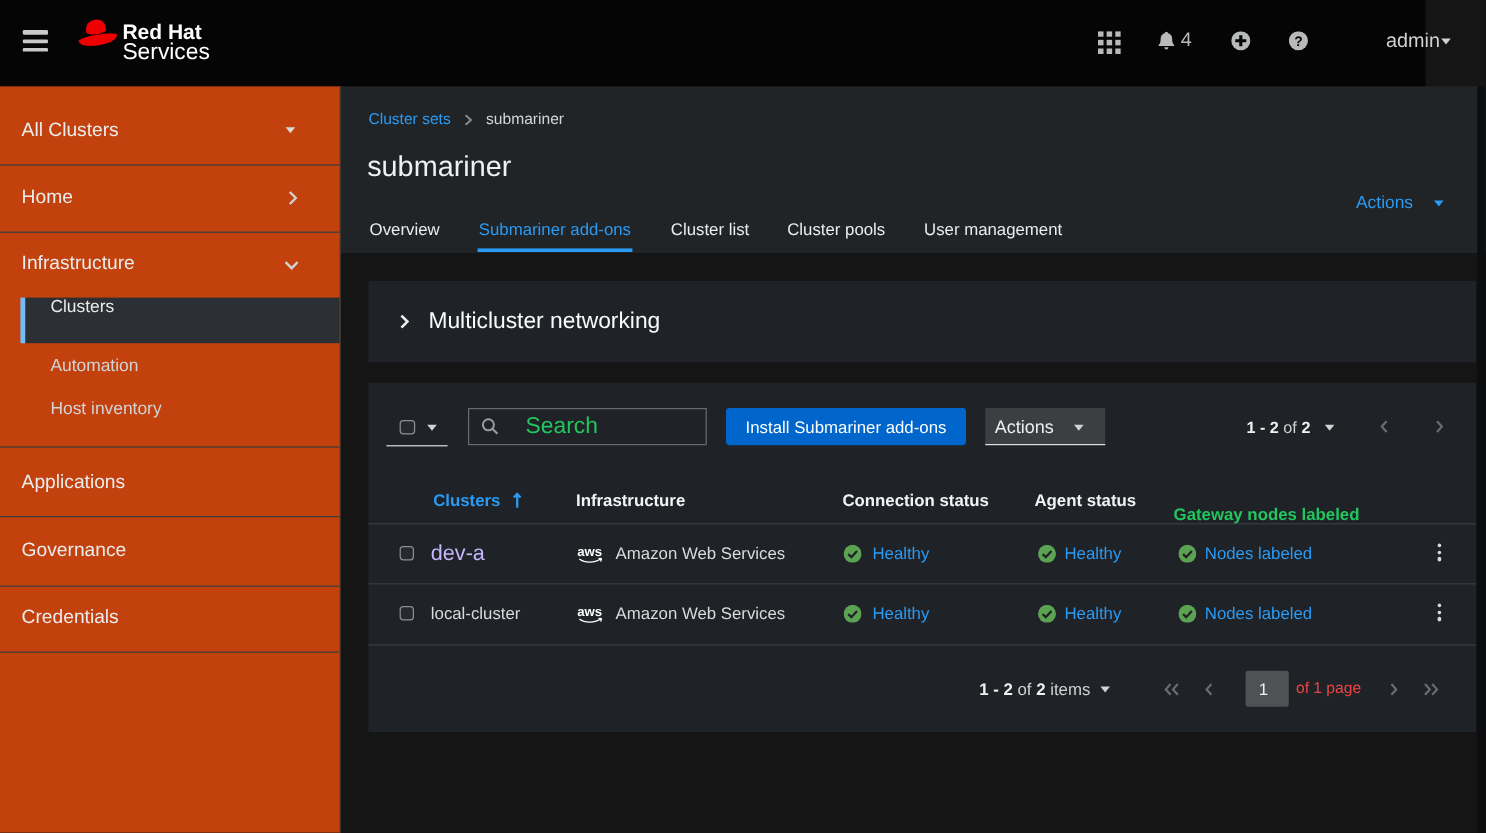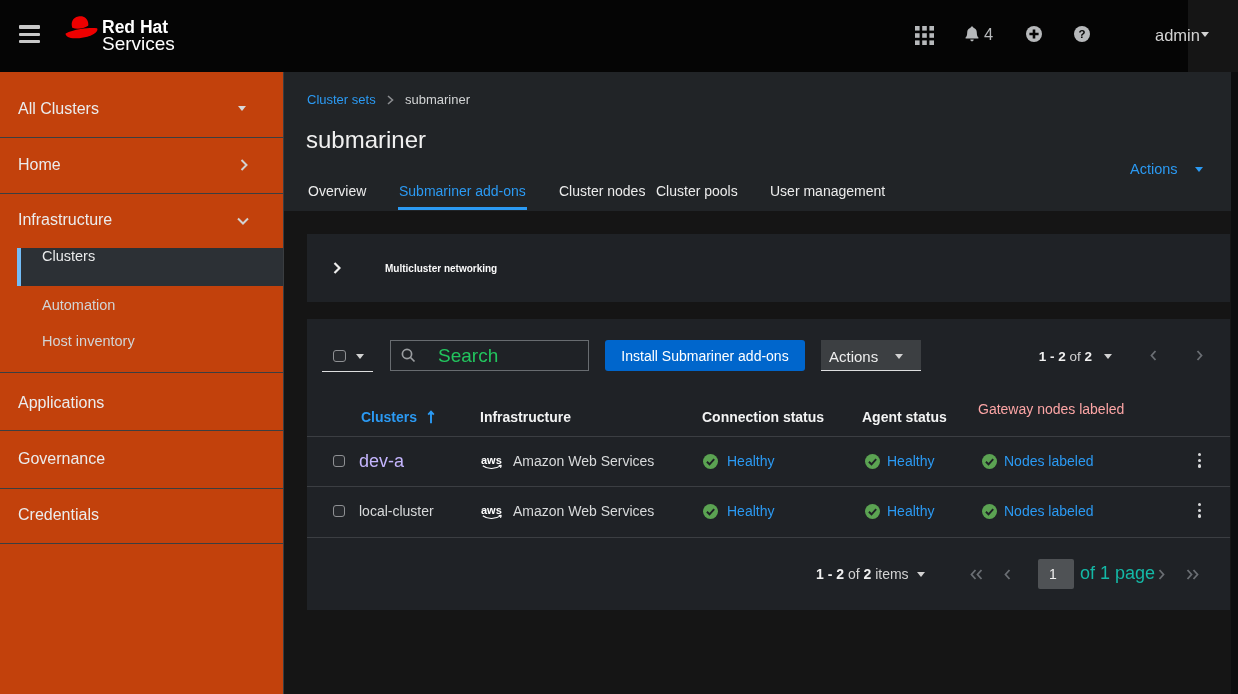--- a/index.html
+++ b/index.html
@@ -103,35 +103,35 @@
 <div class="abs" id="pagehead"></div>
 <div class="txt" style="left:307px;top:99px;font-size:13px"><span class="lh blue" style="position:relative;display:inline-block">Cluster sets</span></div>
 <svg class="abs" style="left:387px;top:94.5px" width="7" height="10" viewBox="0 0 7 10">
     <path d="M1 1 L5.5 5 L1 9" stroke="#8b8d90" stroke-width="1.6" fill="none"></path>
   </svg>
 <div class="txt" style="left:405px;top:99px;font-size:13px;color:#d2d4d5"><span class="lh" style="position:relative;display:inline-block">submariner</span></div>
 <div class="txt" style="left:306px;top:139.5px;font-size:24px;color:#f0f0f0"><span style="position:relative;display:inline-block">submariner</span></div>
 
 <div class="txt" style="left:308px;top:191px;font-size:14px;color:#ececec"><span class="lh" style="position:relative;display:inline-block">Overview</span></div>
 <div class="txt" style="left:399px;top:191px;font-size:14px"><span class="lh blue" style="position:relative;display:inline-block">Submariner add-ons</span></div>
-<div class="txt" style="left:559px;top:191px;font-size:14px;color:#ececec"><span class="lh" style="position:relative;display:inline-block">Cluster nodes</span></div>
+<div class="txt" style="left:559px;top:191px;font-size:14px;color:#ececec"><span class="lh" style="position:relative;display:inline-block">Cluster list</span></div>
 <div class="txt" style="left:656px;top:191px;font-size:14px;color:#ececec"><span class="lh" style="position:relative;display:inline-block">Cluster pools</span></div>
 <div class="txt" style="left:770px;top:191px;font-size:14px;color:#ececec"><span class="lh" style="position:relative;display:inline-block">User management</span></div>
 <div class="abs" style="left:398px;top:206.5px;width:128.5px;height:3.5px;background:#2b9af3"></div>
 <div class="txt" style="left:1130px;top:169px;font-size:14.5px"><span class="lh blue" style="position:relative;display:inline-block">Actions</span></div>
 <div class="caret" style="left:1195px;top:166.5px;border-top-color:#2b9af3"></div>
 
 <div class="abs" id="content"></div>
 <div class="abs" id="rstrip"></div>
 
 <div class="card" style="left:307px;top:233.5px;width:923px;height:68.5px"></div>
 <svg class="abs" style="left:333px;top:261.5px" width="8" height="12" viewBox="0 0 8 12">
     <path d="M1.5 1 L6.5 6 L1.5 11" stroke="#ededed" stroke-width="2.2" fill="none"></path>
   </svg>
-<div class="txt" style="left:385px;top:267.5px;font-size:10px;font-weight:bold;color:#fafafa"><span class="lh" style="position:relative;display:inline-block">Multicluster networking</span></div>
+<div class="txt" style="left:357px;top:267.5px;font-size:19px;font-weight:normal;color:#fafafa"><span class="lh" style="position:relative;display:inline-block">Multicluster networking</span></div>
 
 <div class="card" id="card2" style="left:307px;top:318.5px;width:923px;height:291.5px">
 
   <div class="abs" style="left:15px;top:52.5px;width:51px;height:1px;background:#dddedf"></div>
   <div class="cb" style="left:26px;top:31px"></div>
   <div class="caret" style="left:49px;top:35px"></div>
   <div class="abs" style="left:83px;top:21.5px;width:199px;height:31px;border:1px solid #686c70"></div>
   <svg class="abs" style="left:94px;top:29px" width="15" height="15" viewBox="0 0 15 15">
       <circle cx="6" cy="6" r="4.6" stroke="#9a9da0" stroke-width="1.7" fill="none"></circle>
       <path d="M9.5 9.5 L13.5 13.5" stroke="#9a9da0" stroke-width="1.7"></path>
@@ -151,21 +151,21 @@
       <path d="M1.5 1 L5.5 5.5 L1.5 10" stroke="#6a6e73" stroke-width="1.8" fill="none"></path>
     </svg>
 
   <div class="txt" style="left:54px;top:98.5px;font-size:14px;font-weight:bold"><span class="lh blue" style="position:relative;display:inline-block">Clusters</span></div>
   <svg class="abs" style="left:120px;top:91.5px" width="8" height="14" viewBox="0 0 8 14">
       <path d="M4 13.2 V2 M1.2 4.6 L4 1.6 L6.8 4.6" stroke="#2b9af3" stroke-width="1.9" fill="none"></path>
     </svg>
   <div class="txt" style="left:173px;top:98.5px;font-size:14px;font-weight:bold;color:#f2f3f3"><span class="lh" style="position:relative;display:inline-block">Infrastructure</span></div>
   <div class="txt" style="left:395px;top:98.5px;font-size:14px;font-weight:bold;color:#f2f3f3"><span class="lh" style="position:relative;display:inline-block">Connection status</span></div>
   <div class="txt" style="left:555px;top:98.5px;font-size:14px;font-weight:bold;color:#f2f3f3"><span class="lh" style="position:relative;display:inline-block">Agent status</span></div>
-  <div class="txt" style="left:671px;top:90px;font-size:14px;font-weight:normal;color:#fca5a5"><span class="lh" style="position:relative;display:inline-block">Gateway nodes labeled</span></div>
+  <div class="txt" style="left:671px;top:109px;font-size:14px;font-weight:bold;color:#22c55e"><span class="lh" style="position:relative;display:inline-block">Gateway nodes labeled</span></div>
   <div class="hline" style="top:117px"></div>
 
   <div class="cb" style="left:25.5px;top:136px"></div>
   <div class="txt" style="left:52px;top:142.5px;font-size:18px;color:#c4b5fd"><span class="lh" style="position:relative;display:inline-block">dev-a</span></div>
   <svg class="abs" style="left:174px;top:135px" width="23" height="16" viewBox="0 0 23 16">
     <text x="0" y="9.5" font-family="Liberation Sans" font-size="11" font-weight="bold" fill="#fff">aws</text>
     <path d="M1.8 11.8 C6.5 15.4 14.5 15.4 20.4 11.4 M20.4 11.4 L17.7 11.5 M20.4 11.4 L19.5 13.9" stroke="#fff" stroke-width="1.1" fill="none"></path>
   </svg>
   <div class="txt" style="left:206px;top:142.5px;font-size:14px;color:#d8dadb"><span class="lh" style="position:relative;display:inline-block">Amazon Web Services</span></div>
   <svg class="gchk" style="left:396px;top:135px" viewBox="0 0 15 15">
@@ -222,20 +222,20 @@
   <div class="txt" style="left:509px;top:255.5px;font-size:14px;color:#d2d2d2"><span class="lh" style="position:relative;display:inline-block"><b style="color:#f0f0f0">1 - 2</b> of <b style="color:#f0f0f0">2</b> items</span></div>
   <div class="caret" style="left:610px;top:253.5px"></div>
   <svg class="abs" style="left:663px;top:250px" width="13" height="11" viewBox="0 0 13 11">
       <path d="M5.5 1 L1.5 5.5 L5.5 10 M11.5 1 L7.5 5.5 L11.5 10" stroke="#6a6e73" stroke-width="1.8" fill="none"></path>
     </svg>
   <svg class="abs" style="left:697px;top:250px" width="7" height="11" viewBox="0 0 7 11">
       <path d="M5.5 1 L1.5 5.5 L5.5 10" stroke="#6a6e73" stroke-width="1.8" fill="none"></path>
     </svg>
   <div class="abs" style="left:731px;top:240.5px;width:36px;height:30px;background:#4f5255;border-radius:2px"></div>
   <div class="txt" style="left:742px;top:255.5px;font-size:14px;color:#f0f0f0"><span class="lh" style="position:relative;display:inline-block">1</span></div>
-  <div class="txt" style="left:773px;top:254.5px;font-size:18px;color:#14b8a6"><span class="lh" style="position:relative;display:inline-block">of 1 page</span></div>
+  <div class="txt" style="left:773px;top:254.5px;font-size:13px;color:#ef4444"><span class="lh" style="position:relative;display:inline-block">of 1 page</span></div>
   <svg class="abs" style="left:851px;top:250px" width="7" height="11" viewBox="0 0 7 11">
       <path d="M1.5 1 L5.5 5.5 L1.5 10" stroke="#6a6e73" stroke-width="1.8" fill="none"></path>
     </svg>
   <svg class="abs" style="left:879px;top:250px" width="13" height="11" viewBox="0 0 13 11">
       <path d="M1.5 1 L5.5 5.5 L1.5 10 M7.5 1 L11.5 5.5 L7.5 10" stroke="#6a6e73" stroke-width="1.8" fill="none"></path>
     </svg>
 </div>
 
 </body></html>

